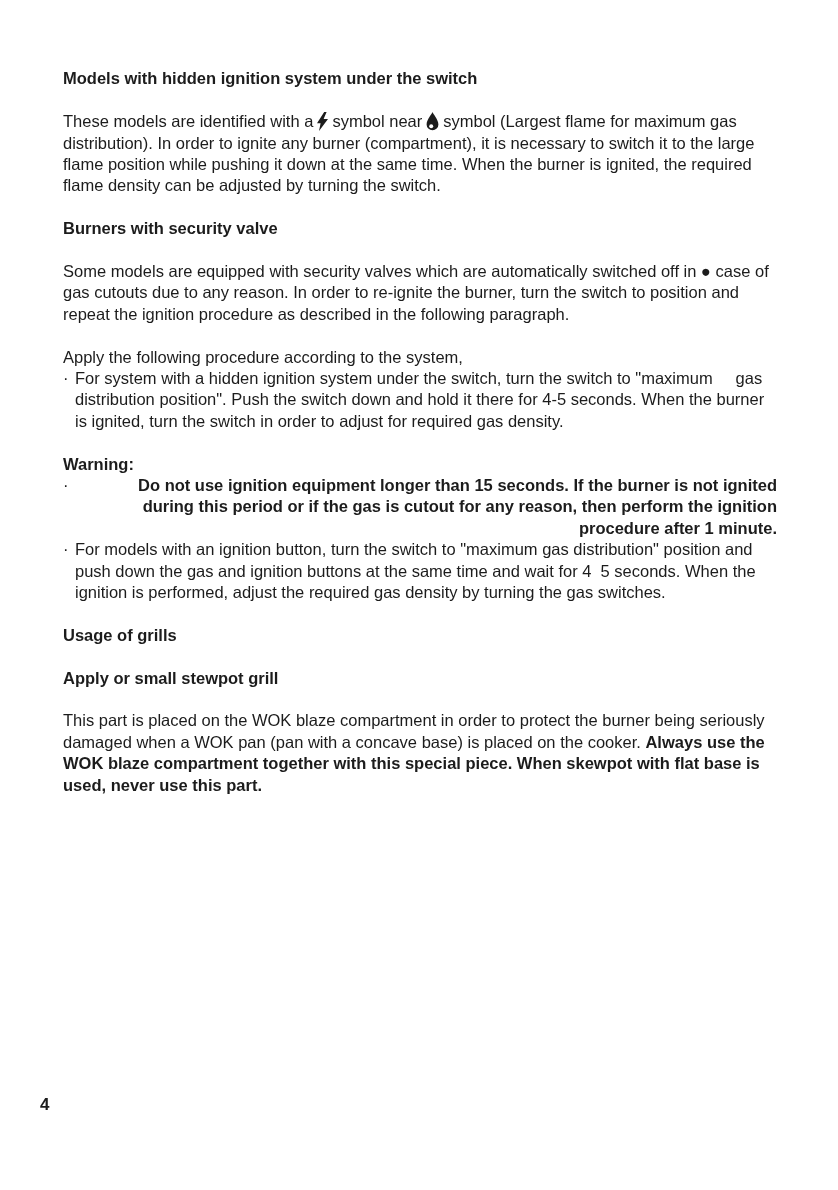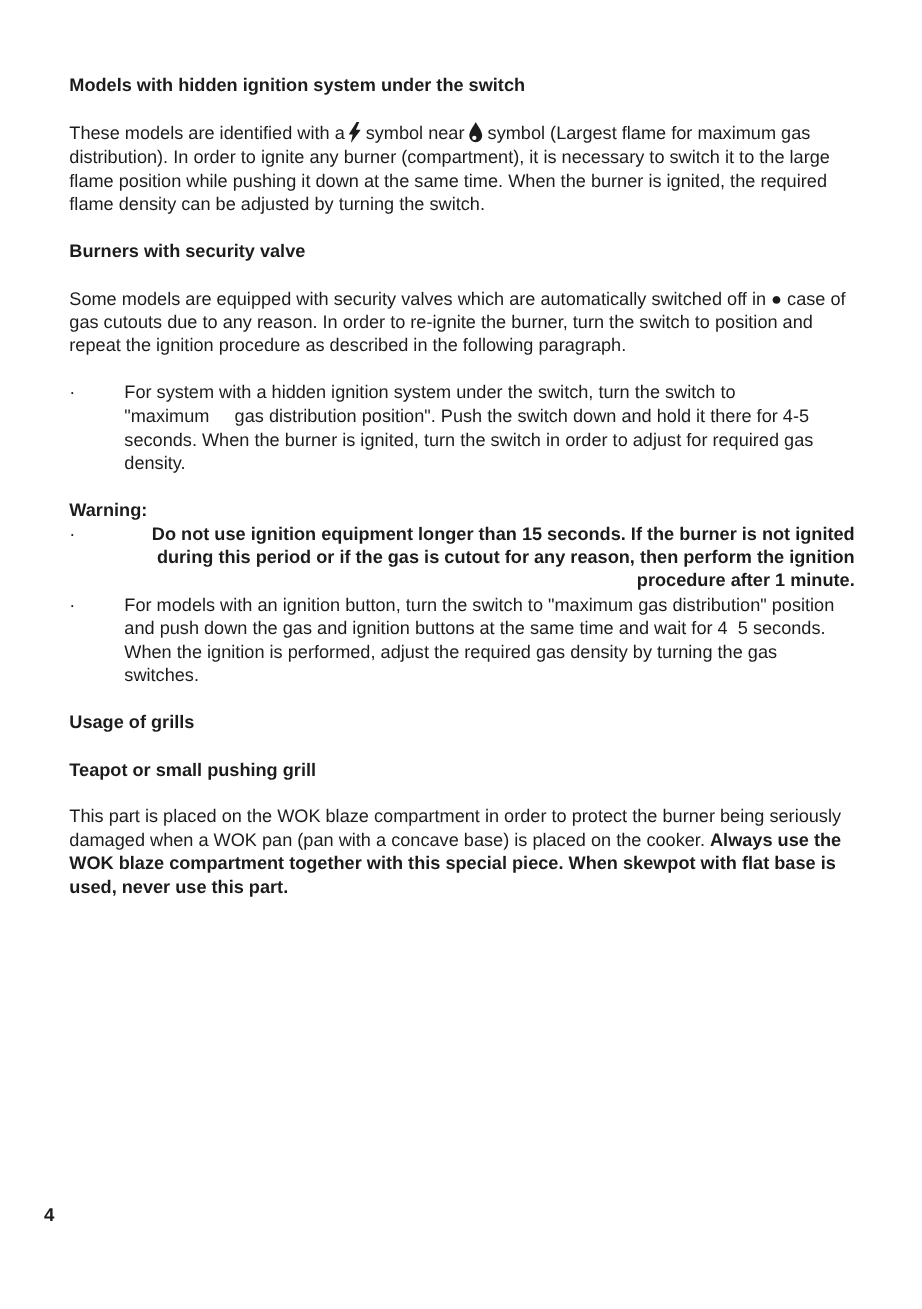--- a/index.html
+++ b/index.html
@@ -27,21 +27,21 @@
     margin: 21.4px 0;
   }
   p { margin: 21.4px 0; }
   .group { margin: 21.4px 0; }
   .group p, .group h3 { margin: 0; }
   .bullet { display: flex; margin: 0; }
   .marker {
     flex: 0 0 12px;
     text-align: left;
   }
-  .btext { flex: 1; margin-left: 38px; }
+  .btext { flex: 1; }
   .btext.bold { font-weight: 700; text-align: right; }
   .first-indent { text-indent: 12px; }
   .inline-icon {
     display: inline-block;
     margin: 0 4px;
     vertical-align: -3.5px;
   }
   .inline-icon svg { display: block; }
   .page-number {
     position: absolute;
@@ -62,40 +62,41 @@
             <path d="M7.2 0 L0 11.2 L3.6 11.2 L2 19 L11 7 L6.6 7 L9.6 0 Z" fill="#1c1c1c"></path>
           </svg></span><span>symbol near</span><span class="inline-icon"><svg width="13" height="19" viewBox="0 0 13 19">
             <path d="M6.5 0 C6.2 1.4 0.6 7.8 0.6 12.4 A5.9 5.9 0 0 0 12.4 12.4 C12.4 7.8 6.8 1.4 6.5 0 Z" fill="#1c1c1c"></path>
             <circle cx="5.2" cy="14.3" r="2" fill="#ffffff"></circle>
           </svg></span><span>symbol (Largest flame for maximum gas distribution). In order to ignite any burner (compartment), it is necessary to switch it to the large flame position while pushing it down at the same time. When the burner is ignited, the required flame density can be adjusted by turning the switch.</span></p>
 
     <h3>Burners with security valve</h3>
     <p>Some models are equipped with security valves which are automatically switched off in ● case of gas cutouts due to any reason. In order to re-ignite the burner, turn the switch to position and repeat the ignition procedure as described in the following paragraph.</p>
 
     <div class="group">
+      <p>Apply the following procedure according to the system,</p>
       <div class="bullet">
         <span class="marker">·</span>
         <span class="btext">For system with a hidden ignition system under the switch, turn the switch to "maximum&nbsp;&nbsp;&nbsp;&nbsp;&nbsp;gas distribution position". Push the switch down and hold it there for 4-5 seconds. When the burner is ignited, turn the switch in order to adjust for required gas density.</span>
       </div>
     </div>
 
     <div class="group">
       <h3>Warning:</h3>
       <div class="bullet">
         <span class="marker">·</span>
         <span class="btext bold first-indent">Do not use ignition equipment longer than 15 seconds. If the burner is not ignited during this period or if the gas is cutout for any reason, then perform the ignition procedure after 1 minute.</span>
       </div>
       <div class="bullet">
         <span class="marker">·</span>
         <span class="btext">For models with an ignition button, turn the switch to "maximum gas distribution" position and push down the gas and ignition buttons at the same time and wait for 4&nbsp;&nbsp;5 seconds. When the ignition is performed, adjust the required gas density by turning the gas switches.</span>
       </div>
     </div>
 
     <h3>Usage of grills</h3>
 
-    <h3>Teapot or small pushing grill</h3>
+    <h3>Apply or small stewpot grill</h3>
 
     <p><span>This part is placed on the WOK blaze compartment in order to protect the burner being seriously damaged when a WOK pan (pan with a concave base) is placed on the cooker.</span> <strong>Always use the WOK blaze compartment together with this special piece. When skewpot with flat base is used, never use this part.</strong></p>
 
   </div>
 
   <div class="page-number">4</div>
 </div>
 
 </body></html>

